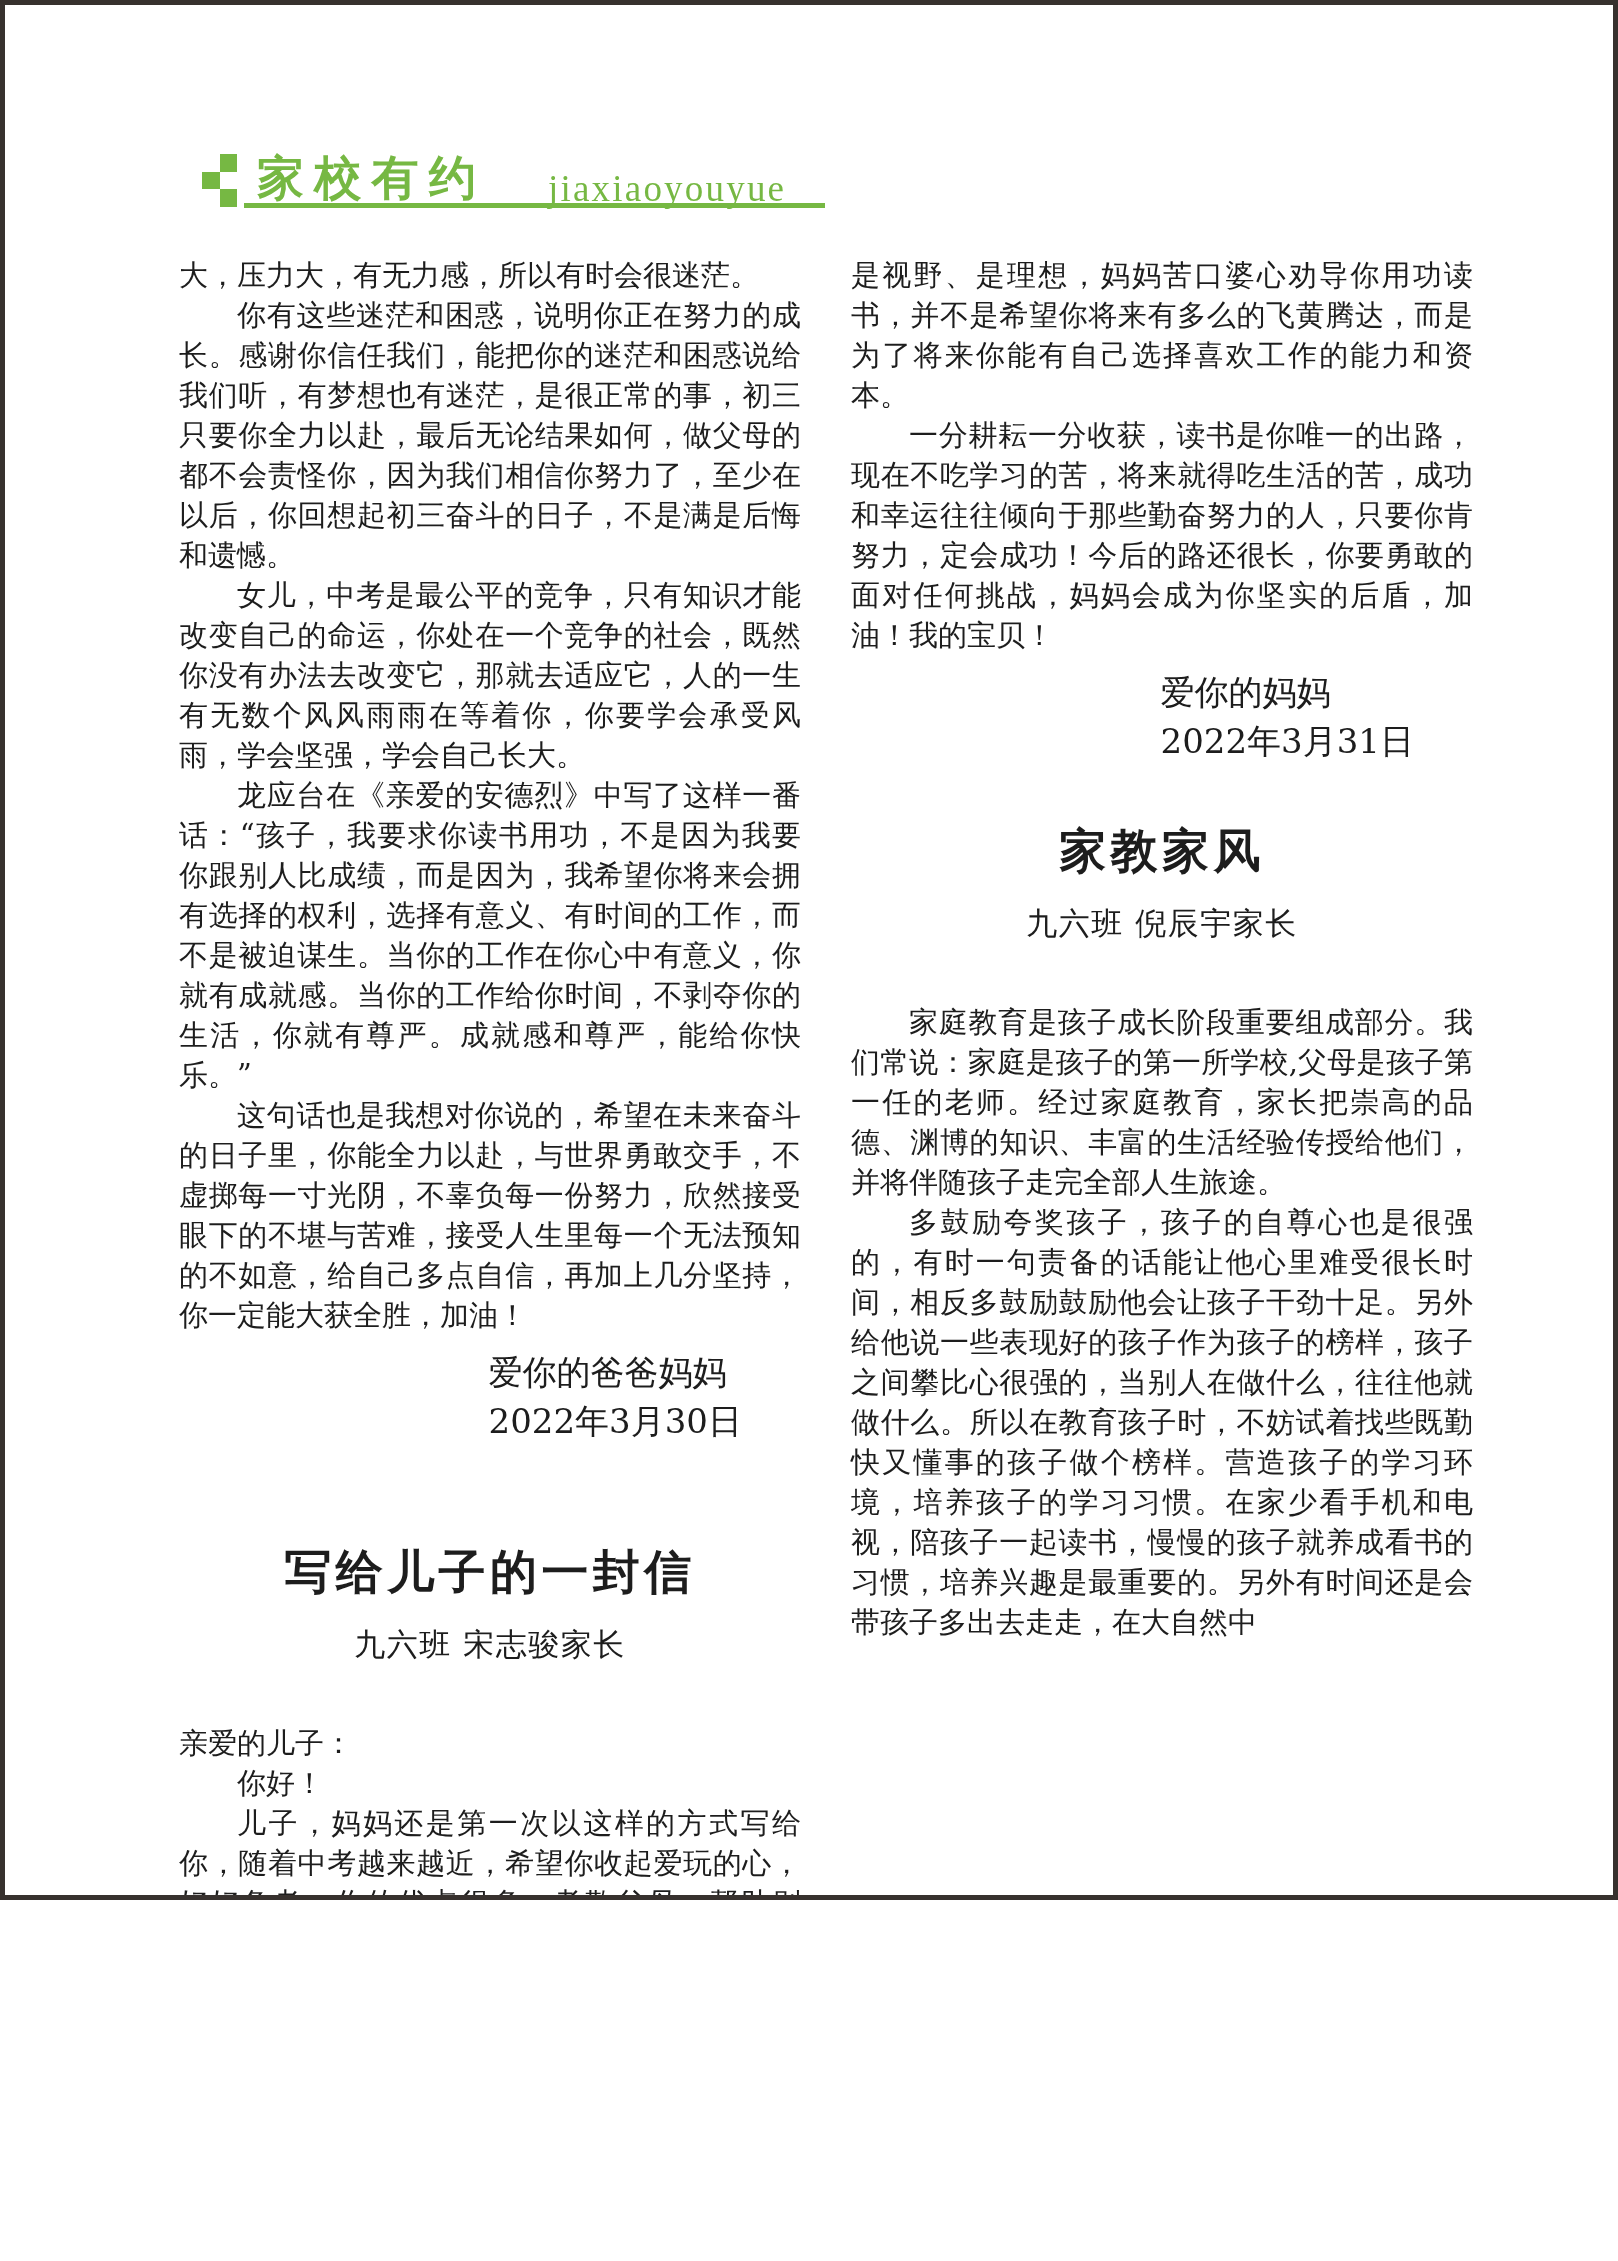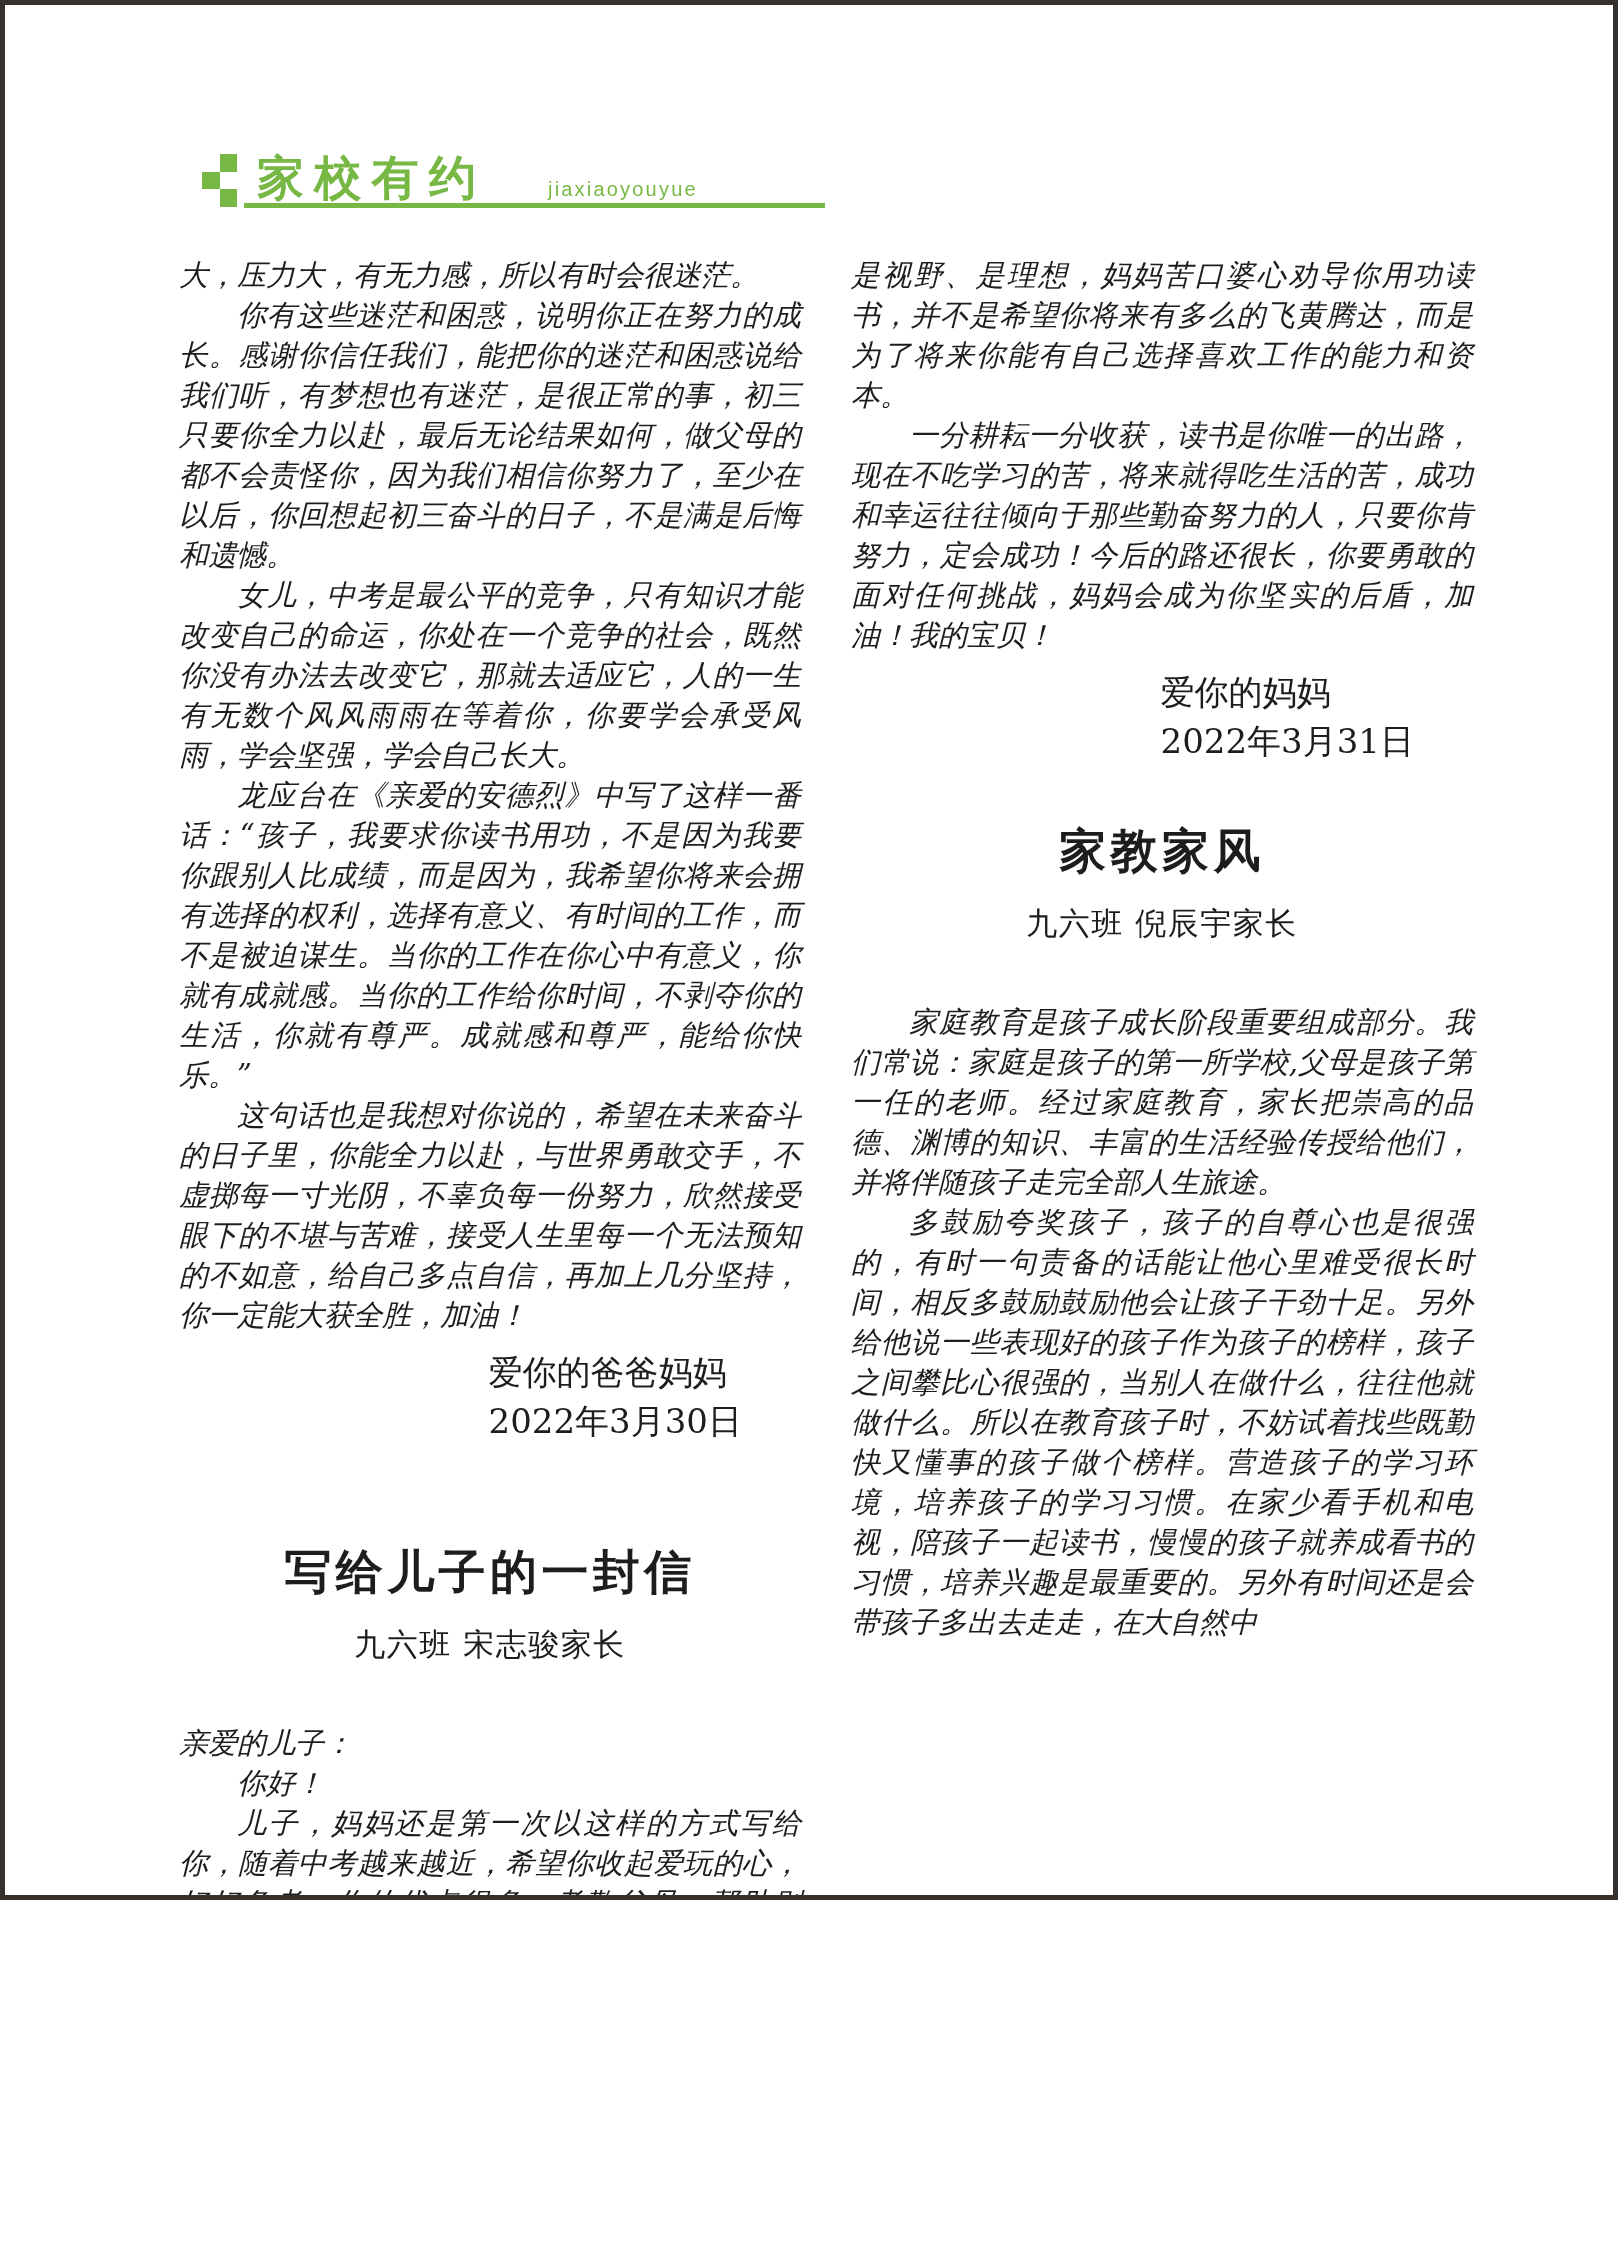--- a/index.html
+++ b/index.html
@@ -22,39 +22,39 @@
   .logo .s3 { left:17.7px; top:35px; width:17.7px; height:17.7px; }
 
   .header-title {
     position:absolute; left:252px; top:147px;
     font-size:47px; line-height:52px; font-weight:bold;
     color:#76b843; letter-spacing:10.3px;
     font-family:"DejaVu Sans", sans-serif;
   }
   .header-pinyin {
     position:absolute; left:543px; top:168px;
-    font-size:20px; line-height:32px;
+    font-size:37px; line-height:32px;
     color:#76b843; letter-spacing:2.2px;
-    font-family:Liberation Sans, sans-serif;
+    font-family:Liberation Serif, serif;
   }
   .header-underline {
     position:absolute; left:239px; top:198px;
     width:581px; height:5.2px; background:#76b843;
   }
 
   
   .col {
     position:absolute; top:250px; width:622px;
     font-size:29px; line-height:40px;
     text-align:justify; text-justify:inter-ideograph;
   }
   .col.left  { left:174px; }
   .col.right { left:846px; }
 
-  .col p { margin:0; text-indent:2em;font-style:italic; }
+  .col p { margin:0; text-indent:2em; }
   .continuation p:first-child { text-indent:0; }
 
   .sig-block {
     margin:13.2px 59px 0 auto;
     width:fit-content;
     text-align:left;
     font-size:34px; line-height:49px;
   }
 
   .article-title {

